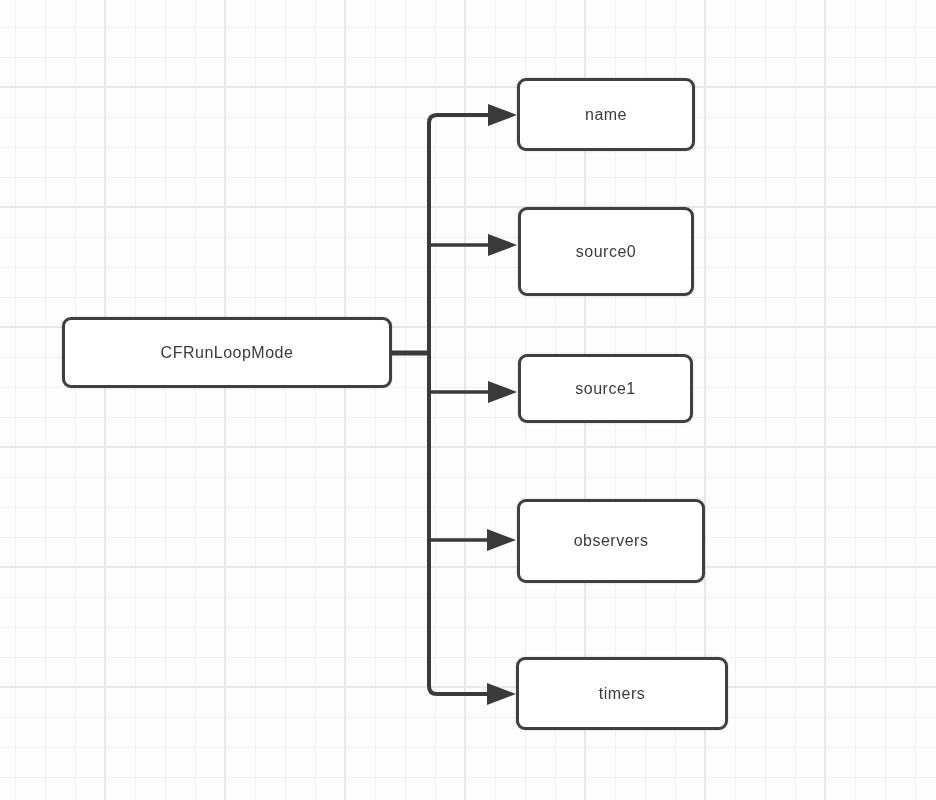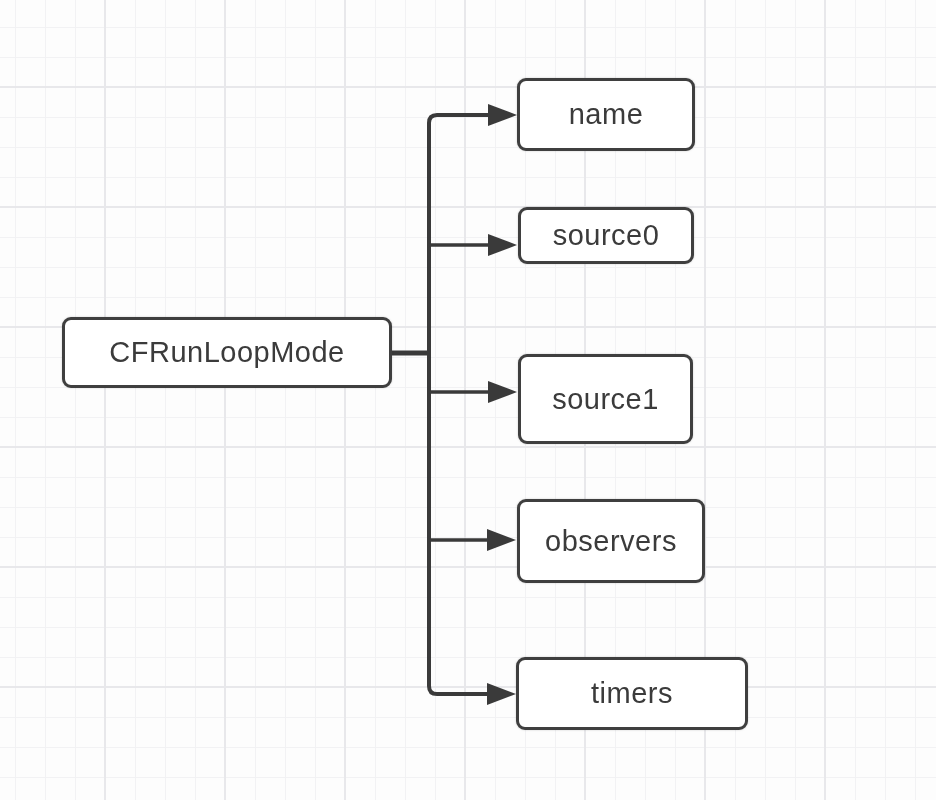--- a/index.html
+++ b/index.html
@@ -35,31 +35,31 @@
     display: flex;
     align-items: center;
     justify-content: center;
     background: var(--node-fill, #ffffff);
     border: 3px solid var(--node-border, #3f3f3f);
     border-radius: 9px;
     box-shadow: 0 0 2px rgba(60,60,60,0.25);
   }
   .node-label {
     color: var(--node-text, #3b3b3b);
-    font-size: 29px;
+    font-size: 16px;
     letter-spacing: 0.5px;
     white-space: nowrap;
   }
   
   .node-root      { left: 62px;  top: 317px; width: 330px; height: 71px; }
   .node-name      { left: 517px; top: 78px;  width: 178px; height: 73px; }
-  .node-source0   { left: 518px; top: 207px; width: 176px; height: 57px; }
-  .node-source1   { left: 518px; top: 354px; width: 175px; height: 90px; }
+  .node-source0   { left: 518px; top: 207px; width: 176px; height: 89px; }
+  .node-source1   { left: 518px; top: 354px; width: 175px; height: 69px; }
   .node-observers { left: 517px; top: 499px; width: 188px; height: 84px; }
-  .node-timers    { left: 516px; top: 657px; width: 232px; height: 73px; }
+  .node-timers    { left: 516px; top: 657px; width: 212px; height: 73px; }
 </style>
 </head>
 <body>
 
 <div class="canvas">
 
   <svg class="connectors" width="936" height="800" viewBox="0 0 936 800" xmlns="http://www.w3.org/2000/svg" aria-hidden="true">
 
     <path d="M341 353 L431 353" stroke="currentColor" stroke-width="5" fill="none"></path>
 

